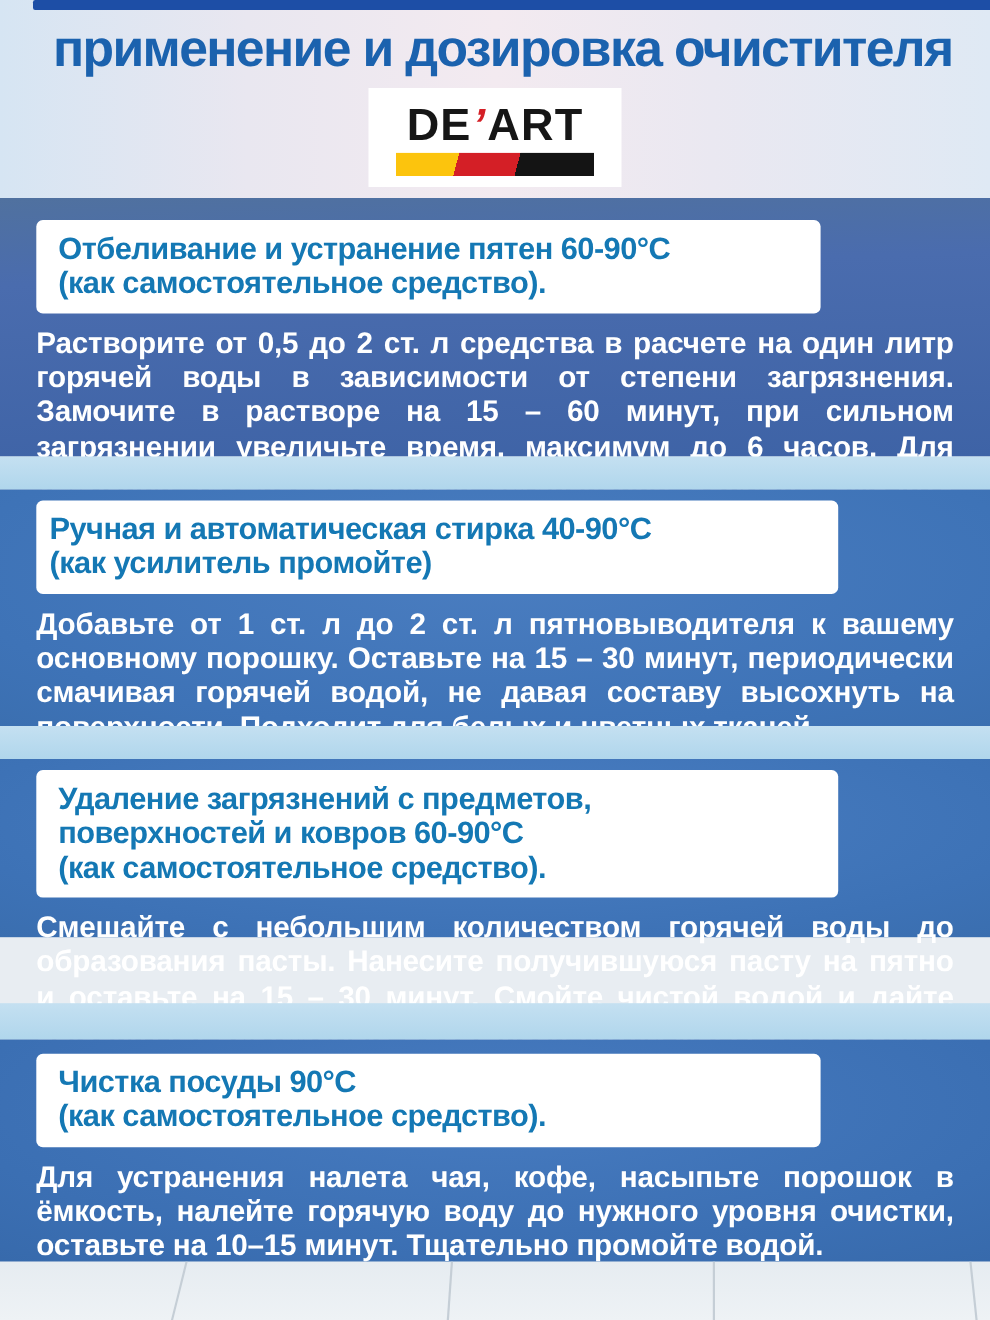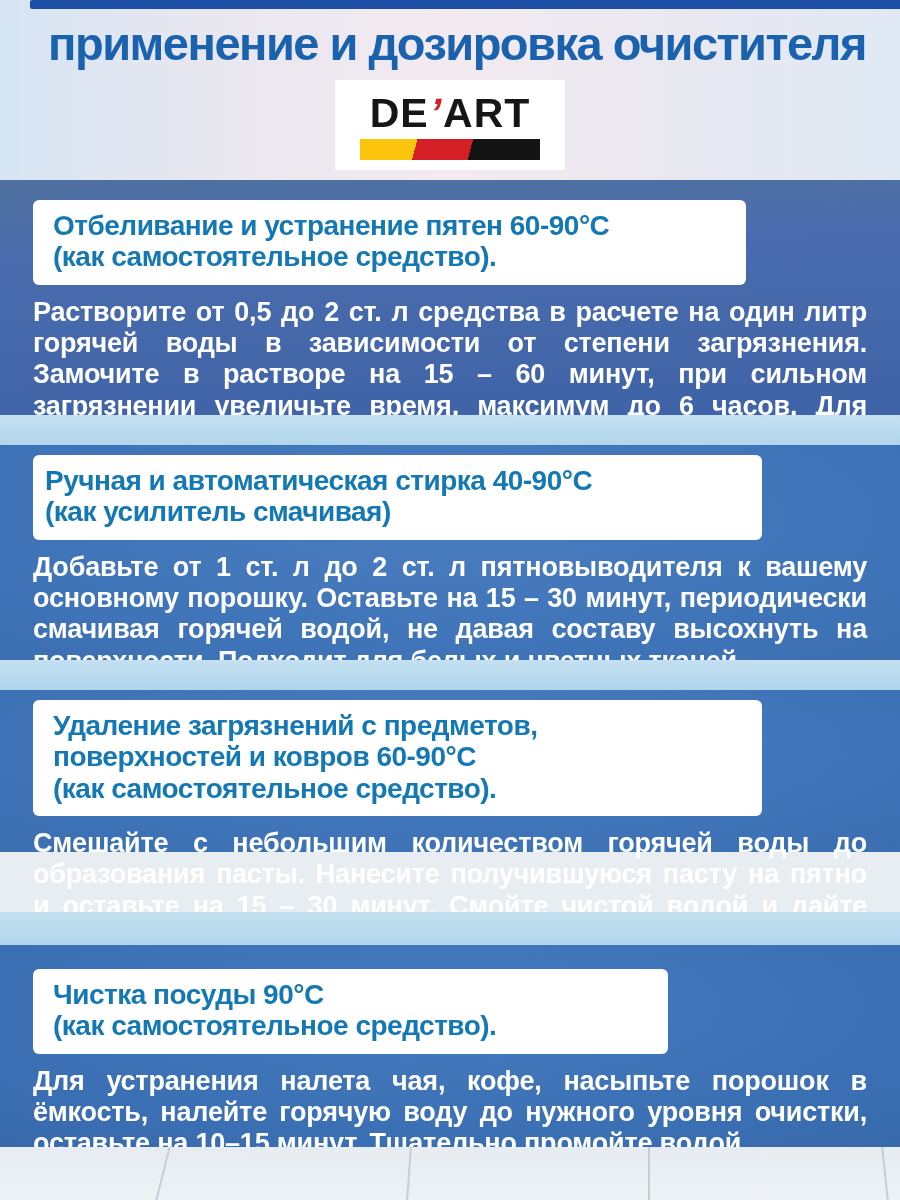--- a/index.html
+++ b/index.html
@@ -51,21 +51,21 @@
   .band2 { top:660px; height:30px; }
   .band3 { top:912px; height:33px; }
   
   .pill {
     background:#ffffff; border-radius:6px;
     margin-left:33px; padding:10px 22px 12px 20px;
   }
   .pill-a { width:713px; margin-top:20px; }
   .pill-b { width:729px; margin-top:10px;padding-left:12px; }
   .pill-c { width:729px; margin-top:10px; }
-  .pill-d { width:635px; margin-top:24px; }
+  .pill-d { width:713px; margin-top:13px; }
   .pill-line {
     font-size:28px; font-weight:bold; color:#1478b4;
     line-height:1.12; letter-spacing:-0.5px; white-space:nowrap;
   }
   
   .body-text {
     margin:12px 33px 0 33px;
     color:#ffffff; font-weight:bold; font-size:27px;
     line-height:1.16; letter-spacing:-0.2px;
     text-align:justify;
@@ -103,21 +103,21 @@
       <div class="pill-line">(как самостоятельное средство).</div>
     </div>
     <div class="body-text">Растворите от 0,5 до 2 ст. л средства в расчете на один литр горячей воды в зависимости от степени загрязнения. Замочите в растворе на 15 – 60 минут, при сильном загрязнении увеличьте время, максимум до 6 часов. Для удаления трудновыводимых загрязнений обильно смочите пятно горячей водой, равномерно нанесите порошок. Оставьте на 1 час.</div>
   </div>
 
   <div class="band band1"></div>
 
   <div class="sec sec2">
     <div class="pill pill-b">
       <div class="pill-line">Ручная и автоматическая стирка 40-90°C</div>
-      <div class="pill-line">(как усилитель смачивая)</div>
+      <div class="pill-line">(как усилитель промойте)</div>
     </div>
     <div class="body-text">Добавьте от 1 ст. л до 2 ст. л пятновыводителя к вашему основному порошку. Оставьте на 15 – 30 минут, периодически смачивая горячей водой, не давая составу высохнуть на поверхности. Подходит для белых и цветных тканей</div>
   </div>
 
   <div class="band band2"></div>
 
   <div class="sec sec3">
     <div class="pill pill-c">
       <div class="pill-line">Удаление загрязнений с предметов,</div>
       <div class="pill-line">поверхностей и ковров 60-90°C</div>

